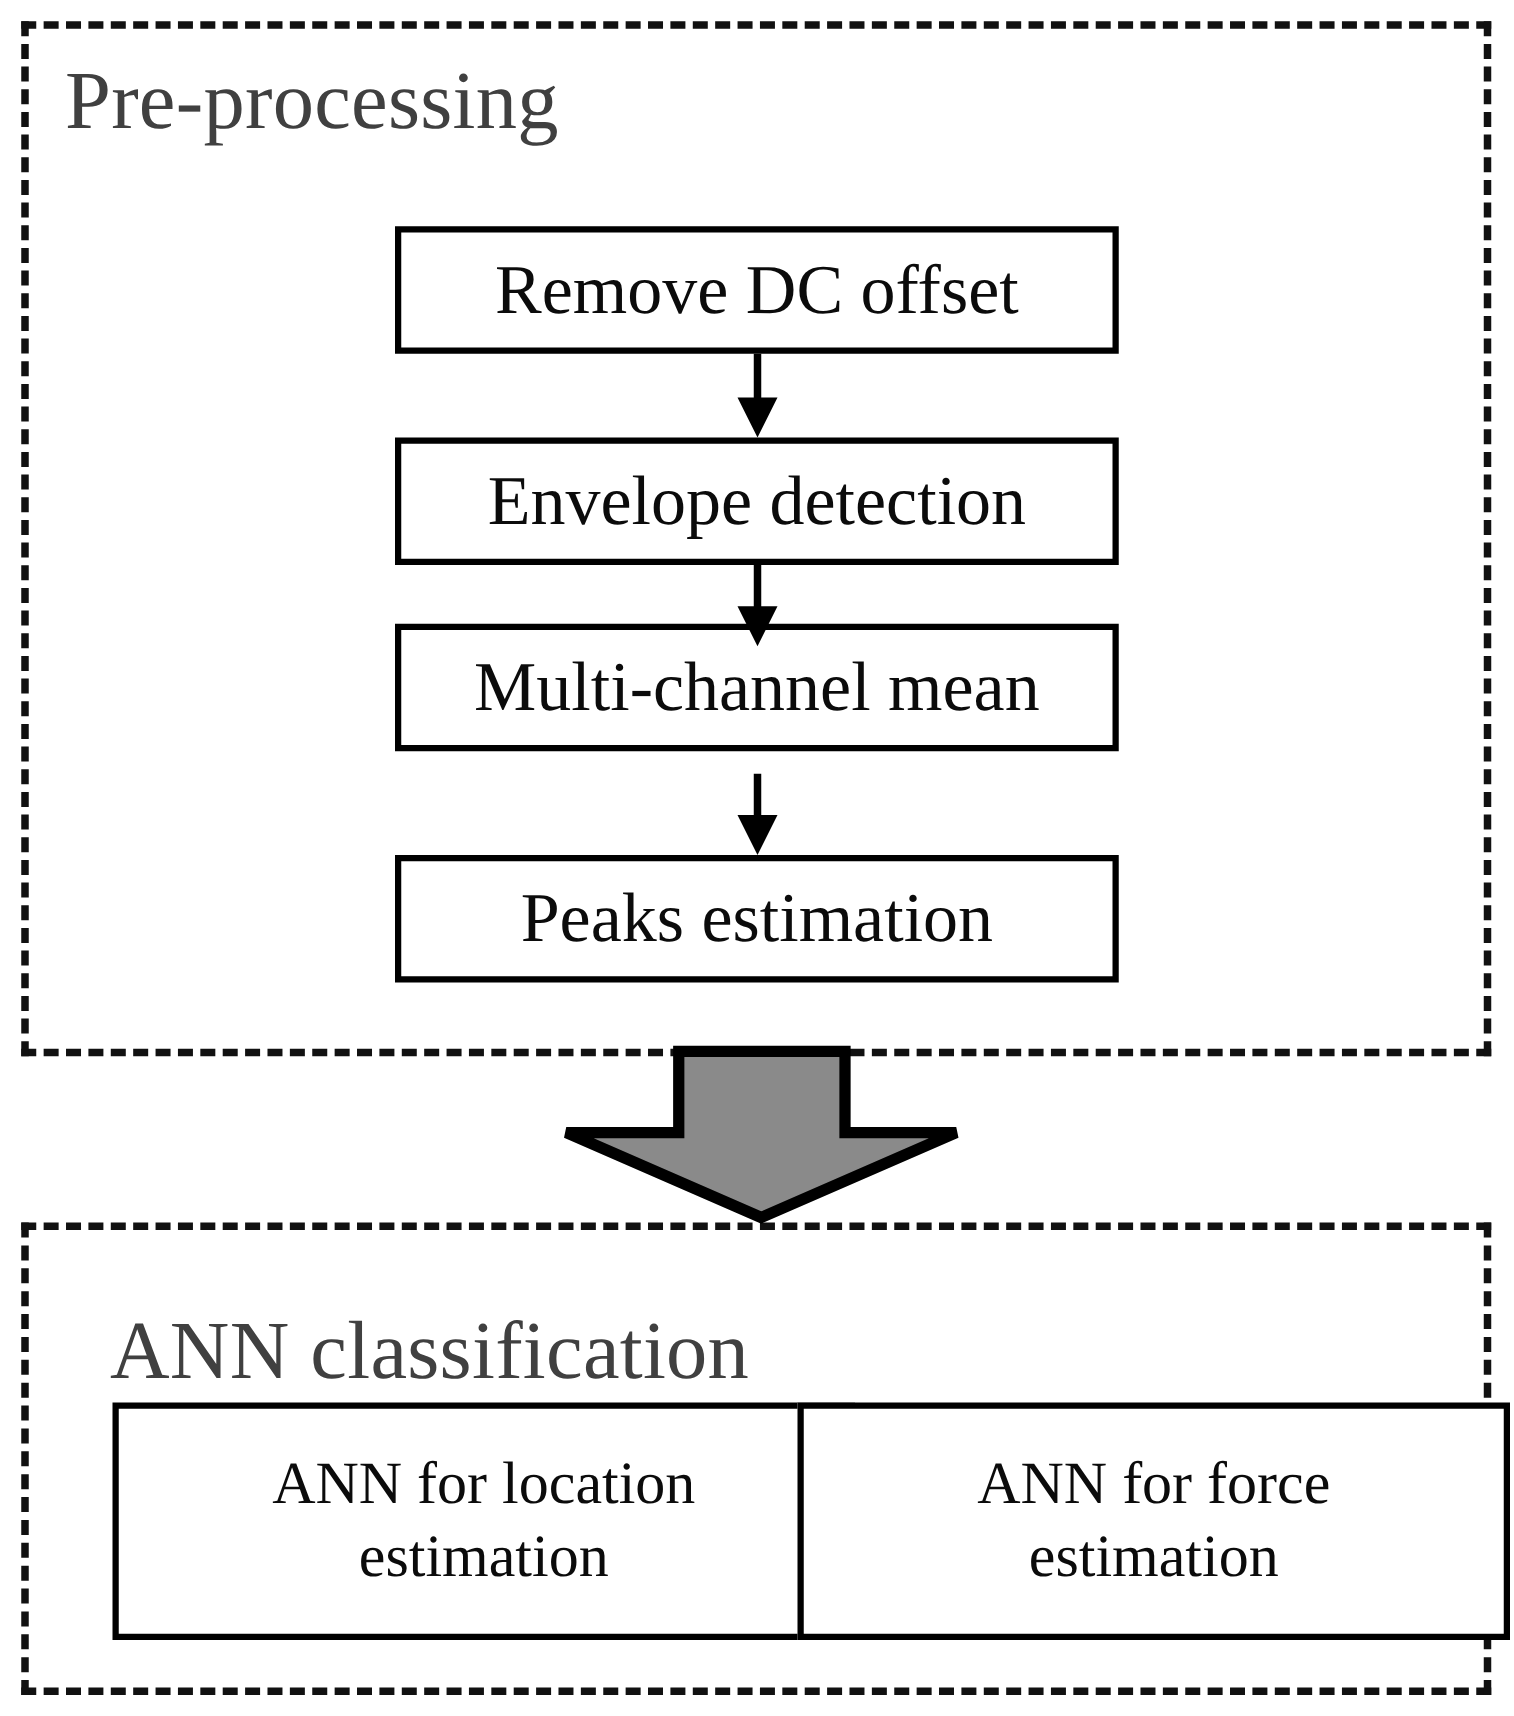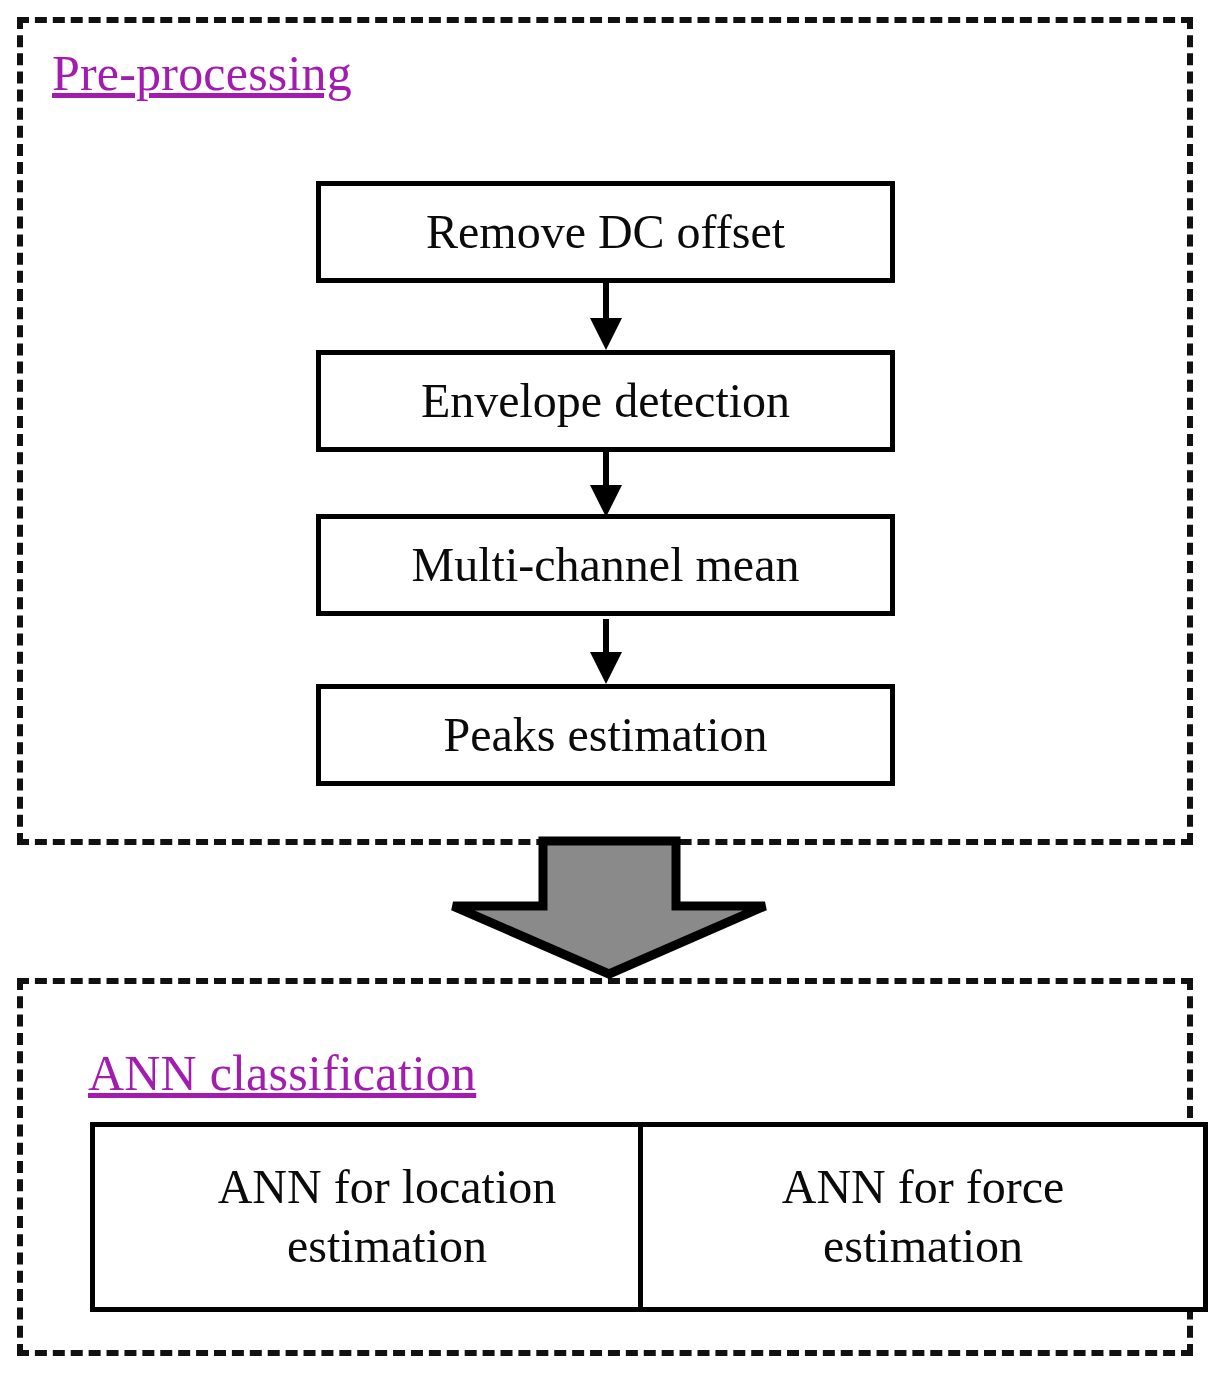--- a/index.html
+++ b/index.html
@@ -38,26 +38,25 @@
 
   #section-ann {
     left: 17px;
     top: 978px;
     width: 1176px;
     height: 378px;
   }
 
   .section-title {
     position: absolute;
-    font-size: 50px;
+    font-size: 66px;
     line-height: 1;
     white-space: nowrap;
-    color: #a21caf;
+    color: #404040;
     letter-spacing: 0.2px;
-    text-decoration: underline;
   }
 
   #preprocessing-title {
     left: 52px;
     top: 48px;
   }
 
   #ann-title {
     left: 52px;
     top: 1048px;
@@ -70,35 +69,35 @@
     box-sizing: border-box;
     border: 5px solid #000000;
     background: #ffffff;
     display: flex;
     align-items: center;
     justify-content: center;
     text-align: center;
   }
 
   .process-box .box-label {
-    font-size: 48px;
+    font-size: 56px;
     line-height: 1.05;
     color: #0b0b0b;
     white-space: nowrap;
   }
 
   .proc-col {
     left: 316px;
     width: 579px;
     height: 102px;
   }
 
   #box-remove-dc       { top: 181px; }
   #box-envelope        { top: 350px; }
-  #box-multichannel    { top: 514px; }
+  #box-multichannel    { top: 499px; }
   #box-peaks           { top: 684px; }
 
   
   .ann-box {
     position: absolute;
     box-sizing: border-box;
     border: 5px solid #000000;
     background: #ffffff;
     top: 1122px;
     height: 190px;

